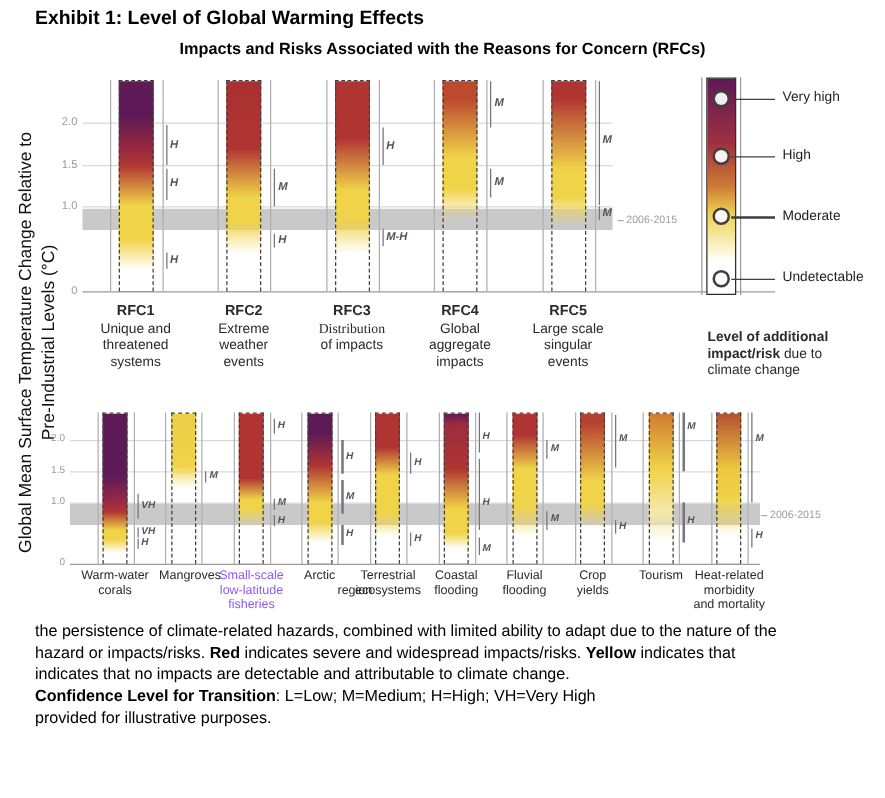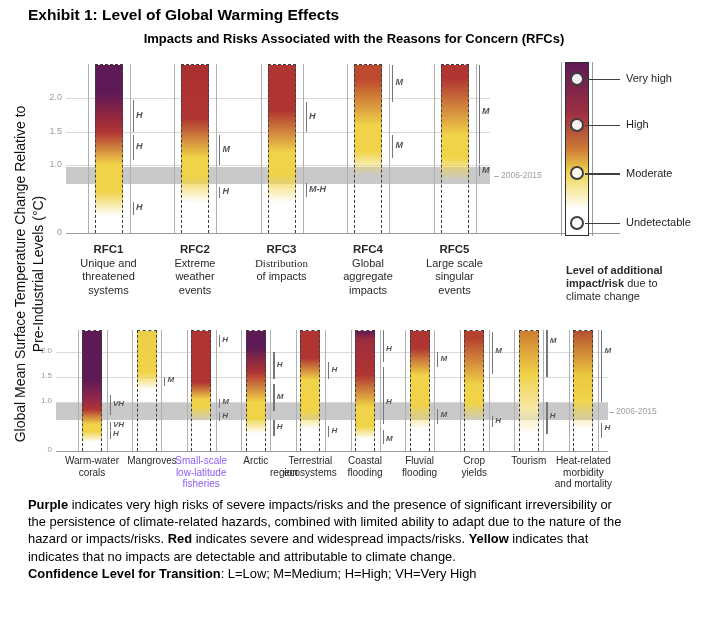--- a/index.html
+++ b/index.html
@@ -237,19 +237,19 @@
       <div style="position: absolute; left: 626px; top: 118.14px; font-size: 11px; color: rgb(31, 31, 31); white-space: nowrap;">High</div>
       <div style="position: absolute; left: 570px; top: 166.36px; width: 14px; height: 14px; border-radius: 50%; border: 2px solid rgb(63, 63, 63); background: rgba(255, 255, 255, 0.92); box-sizing: border-box;"></div>
       <div style="position: absolute; left: 585px; top: 173.36px; width: 35px; height: 1.2px; background: rgb(63, 63, 63);"></div>
       <div style="position: absolute; left: 626px; top: 166.86px; font-size: 11px; color: rgb(31, 31, 31); white-space: nowrap;">Moderate</div>
       <div style="position: absolute; left: 570px; top: 215.776px; width: 14px; height: 14px; border-radius: 50%; border: 2px solid rgb(63, 63, 63); background: rgba(255, 255, 255, 0.92); box-sizing: border-box;"></div>
       <div style="position: absolute; left: 585px; top: 222.776px; width: 35px; height: 1.2px; background: rgb(63, 63, 63);"></div>
       <div style="position: absolute; left: 626px; top: 216.276px; font-size: 11px; color: rgb(31, 31, 31); white-space: nowrap;">Undetectable</div>
       <div style="position: absolute; left: 566px; top: 264px; width: 106px; font-size: 11px; line-height: 13.2px; color: rgb(43, 43, 43);"><span style="font-weight: bold;">Level of additional impact/risk</span><span> due to climate change</span></div>
     </div>
   <div id="footnotes" style="position: absolute; left: 28px; top: 496px; width: 672px; font-size: 12.9px; line-height: 17.2px; color: rgb(0, 0, 0);">
-      <div style="white-space: nowrap;"><span style="font-weight: bold;">Purple</span><span> indicates very high risks of severe impacts/risks and the presence of significant irreversibility or</span></div>
       <div style="white-space: nowrap;"><span>the persistence of climate-related hazards, combined with limited ability to adapt due to the nature of the</span></div>
       <div style="white-space: nowrap;"><span>hazard or impacts/risks. </span><span style="font-weight: bold;">Red</span><span> indicates severe and widespread impacts/risks. </span><span style="font-weight: bold;">Yellow</span><span> indicates that</span></div>
       <div style="white-space: nowrap;"><span>indicates that no impacts are detectable and attributable to climate change.</span></div>
       <div style="white-space: nowrap;"><span style="font-weight: bold;">Confidence Level for Transition</span><span>: L=Low; M=Medium; H=High; VH=Very High</span></div>
+      <div style="white-space: nowrap;"><span>provided for illustrative purposes.</span></div>
     </div>
 </div>
 
 </body></html>

